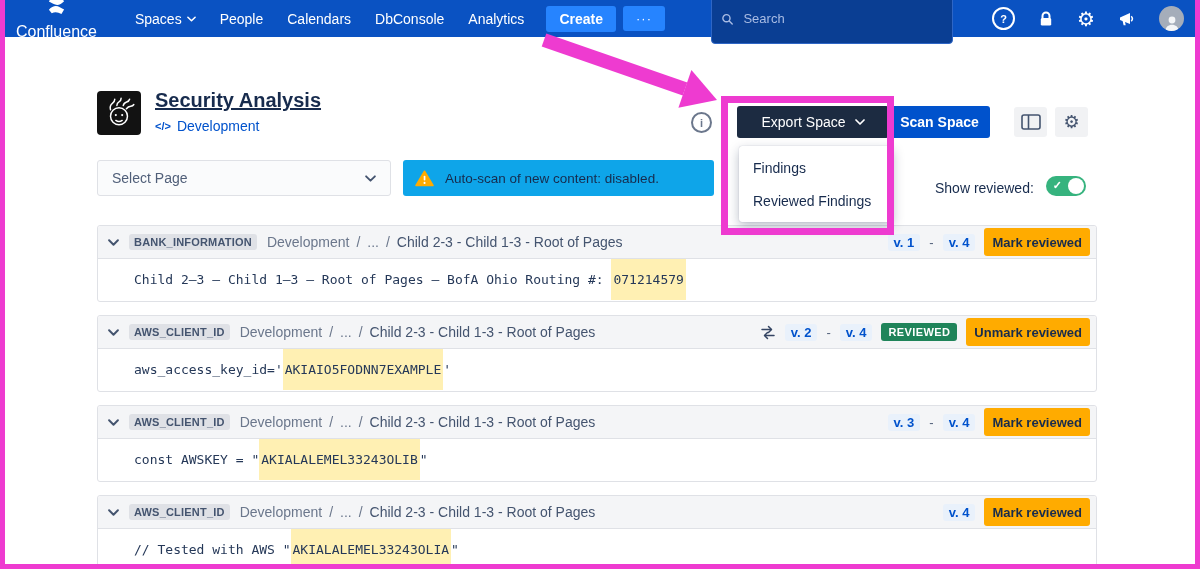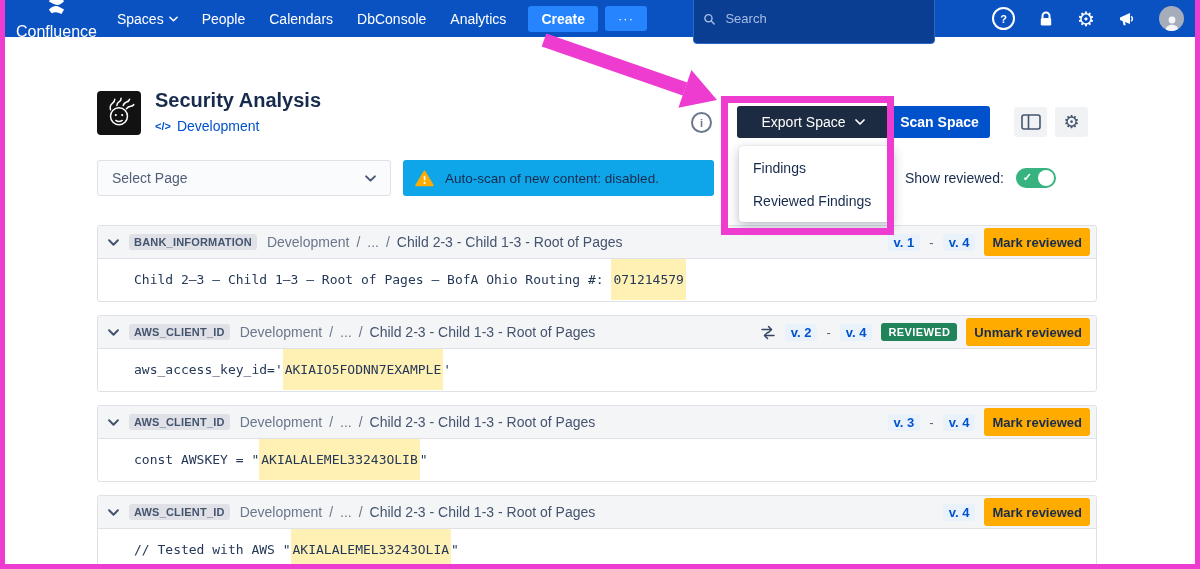--- a/index.html
+++ b/index.html
@@ -4,21 +4,21 @@
 <style>
   html,body{margin:0;padding:0;background:#fff;}
   .screen{position:relative;width:1200px;height:569px;background:#fff;overflow:hidden;
           font-family:"Liberation Sans",sans-serif;color:#172B4D;}
   [data-interactable="true"]{cursor:pointer;}
 
   
   .topnav{position:absolute;top:0;left:0;width:1200px;height:37px;background:#0a52c2;
           display:flex;align-items:center;padding:0 16px;box-sizing:border-box;color:#fff;}
   .brand{display:flex;align-items:center;gap:8px;font-size:16px;font-weight:400;flex-direction:column;}
-  .nav-links{display:flex;margin-left:20px;gap:24px;font-size:14px;align-items:center;}
+  .nav-links{display:flex;margin-left:38px;gap:24px;font-size:14px;align-items:center;}
   .nav-link{display:flex;align-items:center;gap:5px;white-space:nowrap;}
   .create-btn{margin-left:22px;background:#2684FF;color:#fff;border:none;border-radius:3px;
           padding:5px 13px;font-size:14px;font-weight:600;font-family:inherit;}
   .more-btn{margin-left:7px;background:#2684FF;color:#fff;border:none;border-radius:3px;
           padding:5px 13px;font-size:13px;letter-spacing:1px;font-family:inherit;}
   .search-box{margin-left:46px;display:flex;align-items:center;gap:8px;background:#0a3e93;
           border:1px solid #2e66c6;border-radius:4px;height:24px;width:222px;padding:12px 9px;}
   .search-box input{background:transparent;border:none;outline:none;color:#fff;font-size:13px;
           width:100%;font-family:inherit;}
   .search-box input::placeholder{color:#a9bce4;}
@@ -49,21 +49,21 @@
   .tool-btn.panels{left:1014px;} .tool-btn.settings{left:1055px;font-size:18px;}
 
   
   .select-page{position:absolute;left:97px;top:160px;width:294px;height:36px;background:#FAFBFC;
           border:1px solid #DFE1E6;border-radius:3px;display:flex;align-items:center;
           padding:0 14px;box-sizing:border-box;color:#505F79;font-size:14px;}
   .select-page .chev{margin-left:auto;color:#44546F;display:flex;}
   .warning-banner{position:absolute;left:403px;top:160px;width:311px;height:36px;background:#0ea5e9;
           border-radius:3px;display:flex;align-items:center;gap:11px;padding:0 12px;
           box-sizing:border-box;font-size:13.5px;color:#172B4D;}
-  .show-reviewed{position:absolute;left:905px;top:160px;height:36px;display:flex;align-items:center;
+  .show-reviewed{position:absolute;left:935px;top:160px;height:36px;display:flex;align-items:flex-end;
           gap:12px;font-size:14px;color:#172B4D;}
   .toggle{width:40px;height:20px;border-radius:10px;background:#36B37E;position:relative;}
   .toggle .check{position:absolute;left:7px;top:3px;color:#fff;font-size:11px;font-weight:700;line-height:1.2;}
   .toggle .knob{position:absolute;right:2px;top:2px;width:16px;height:16px;border-radius:50%;background:#fff;}
 
   
   .findings{position:absolute;left:97px;top:225px;width:1000px;}
   .finding{border:1px solid #DFE1E6;border-radius:3px;margin-bottom:13px;background:#fff;box-sizing:border-box;}
   .finding-header{height:32px;background:#F4F5F7;border-bottom:1px solid #DFE1E6;display:flex;
           align-items:center;padding:0 6px 0 10px;gap:10px;border-radius:3px 3px 0 0;}
@@ -166,21 +166,21 @@
       <circle cx="17" cy="20" r="8"></circle>
       <circle cx="14" cy="19" r="1" fill="#fff" stroke="none"></circle>
       <circle cx="20" cy="19" r="1" fill="#fff" stroke="none"></circle>
       <path d="M14 24 q3 2.2 6 0"></path>
       <path d="M9 14 C7 7 13 9 13 4"></path>
       <path d="M15 10 C15 5 19 8 19 3"></path>
       <path d="M21 10 C22 5 26 8 27 4"></path>
       <path d="M24 13 C27 9 29 12 31 9"></path>
     </svg>
   </div>
-  <h1 class="page-title" data-interactable="false" style="margin:0;">Security Analysis</h1>
+  <h1 class="page-title" data-interactable="false" style="margin:0;text-decoration:underline;">Security Analysis</h1>
   <div class="space-link" data-interactable="true">
     <span class="code-glyph" data-interactable="false">&lt;/&gt;</span>
     <span data-interactable="false">Development</span>
   </div>
   <div class="info-icon" data-interactable="true">i</div>
 
   <button class="export-btn" data-interactable="true">
     <span data-interactable="false">Export Space</span>
     <svg data-interactable="false" width="10" height="6" viewBox="0 0 10 6">
         <path d="M1 1l4 4 4-4" fill="none" stroke="#fff" stroke-width="1.7" stroke-linecap="round" stroke-linejoin="round"></path>

